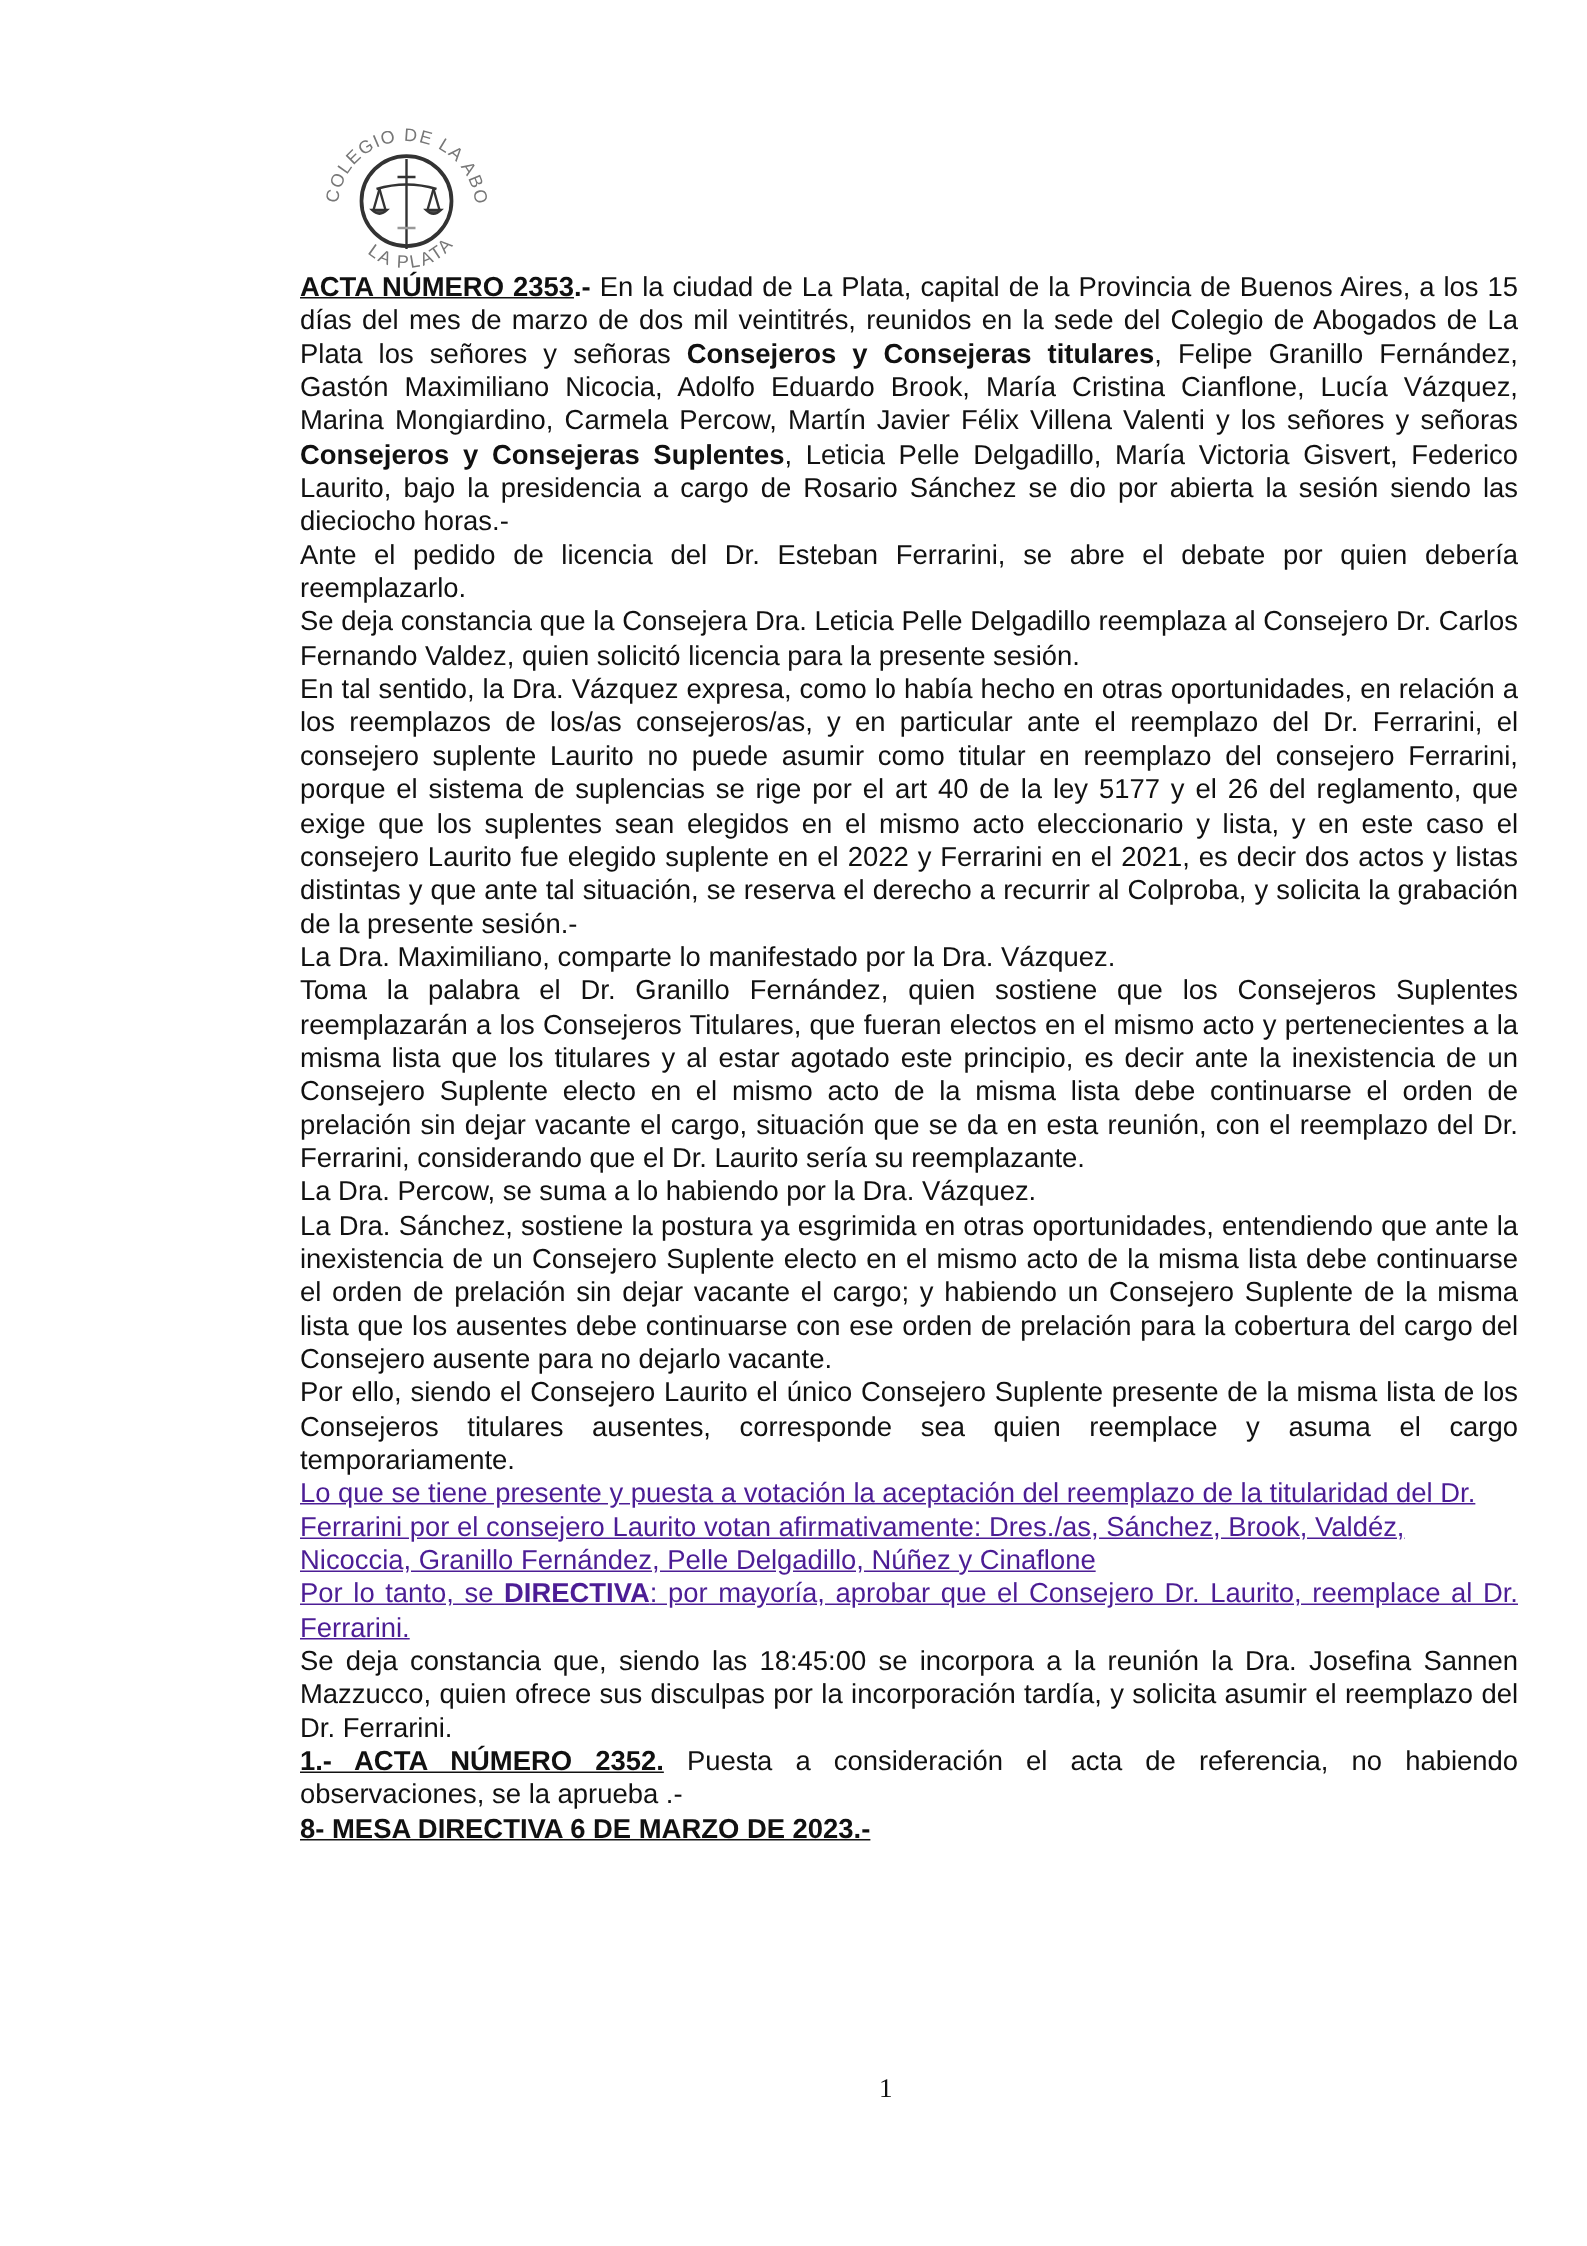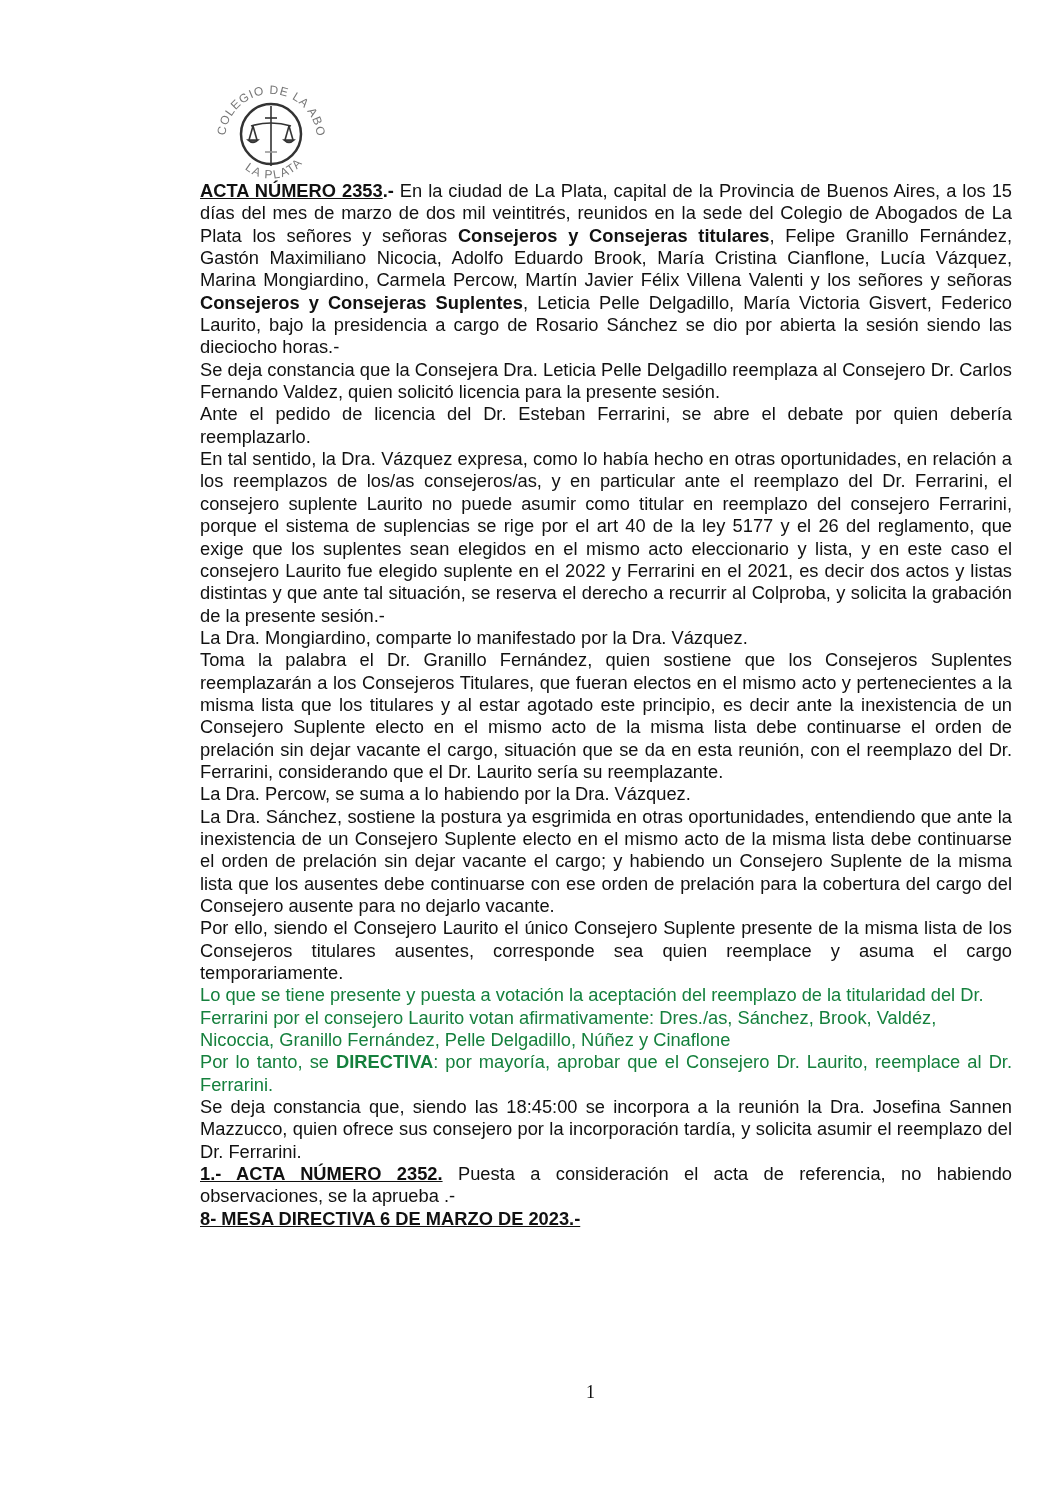--- a/index.html
+++ b/index.html
@@ -5,21 +5,21 @@
   html, body { margin: 0; padding: 0; background: #ffffff; }
   body { width: 1058px; height: 1497px; position: relative; overflow: hidden; }
   .page { position: absolute; left: 0; top: 0; width: 1058px; height: 1497px; background: #fff; }
   .logo { position: absolute; left: 205px; top: 68px; width: 132px; height: 118px; }
   .body-text {
     position: absolute; left: 200px; top: 180px; width: 812px;
     font-family: "Liberation Sans", sans-serif; font-size: 18.3px; line-height: 22.35px;
     color: #111; text-align: justify;
   }
   .body-text p { margin: 0; }
-  .gray { color: #15803d; }
+  .gray { color: #4c1d95; text-decoration: underline; }
   .b { font-weight: bold; }
   .u { text-decoration: underline; }
   .left { text-align: left; }
   .page-number {
     position: absolute; left: 586px; top: 1382px;
     font-family: "Liberation Serif", serif; font-size: 18px; color: #111;
   }
 </style>
 </head>
 <body>
@@ -47,29 +47,29 @@
     <text font-family="Liberation Sans, sans-serif" font-size="12" fill="#777" letter-spacing="1">
       <textPath href="#arcTop" startOffset="3%">COLEGIO DE LA ABOGACIA</textPath>
     </text>
     <text font-family="Liberation Sans, sans-serif" font-size="12" fill="#777" letter-spacing="1.5">
       <textPath href="#arcBot" startOffset="18%">LA PLATA</textPath>
     </text>
   </svg>
 
   <div class="body-text">
     <p><span class="b u">ACTA NÚMERO 2353</span><span class="b">.-</span><span> En la ciudad de La Plata, capital de la Provincia de Buenos Aires, a los 15 días del mes de marzo de dos mil veintitrés, reunidos en la sede del Colegio de Abogados de La Plata los señores y señoras </span><span class="b">Consejeros y Consejeras titulares</span><span>, Felipe Granillo Fernández, Gastón Maximiliano Nicocia, Adolfo Eduardo Brook, María Cristina Cianflone, Lucía Vázquez, Marina Mongiardino, Carmela Percow, Martín Javier Félix Villena Valenti y los señores y señoras </span><span class="b">Consejeros y Consejeras Suplentes</span><span>, Leticia Pelle Delgadillo, María Victoria Gisvert, Federico Laurito, bajo la presidencia a cargo de Rosario Sánchez se dio por abierta la sesión siendo las dieciocho horas.-</span></p>
+    <p>Ante el pedido de licencia del Dr. Esteban Ferrarini, se abre el debate por quien debería reemplazarlo.</p>
     <p>Se deja constancia que la Consejera Dra. Leticia Pelle Delgadillo reemplaza al Consejero Dr. Carlos Fernando Valdez, quien solicitó licencia para la presente sesión.</p>
-    <p>Ante el pedido de licencia del Dr. Esteban Ferrarini, se abre el debate por quien debería reemplazarlo.</p>
     <p>En tal sentido, la Dra. Vázquez expresa, como lo había hecho en otras oportunidades, en relación a los reemplazos de los/as consejeros/as, y en particular ante el reemplazo del Dr. Ferrarini, el consejero suplente Laurito no puede asumir como titular en reemplazo del consejero Ferrarini, porque el sistema de suplencias se rige por el art 40 de la ley 5177 y el 26 del reglamento, que exige que los suplentes sean elegidos en el mismo acto eleccionario y lista, y en este caso el consejero Laurito fue elegido  suplente en el 2022 y Ferrarini en el 2021, es decir dos actos y listas distintas y que ante  tal situación, se reserva el derecho a recurrir al Colproba, y solicita la grabación de la presente sesión.-</p>
-    <p>La Dra. Mongiardino, comparte lo manifestado por la Dra. Vázquez.</p>
+    <p>La Dra. Maximiliano, comparte lo manifestado por la Dra. Vázquez.</p>
     <p>Toma la palabra el Dr. Granillo Fernández, quien sostiene que los Consejeros Suplentes reemplazarán a los Consejeros Titulares, que fueran electos en el mismo acto y pertenecientes a la misma lista que los titulares y al estar agotado este principio, es decir ante la inexistencia de un Consejero Suplente electo en el mismo acto de la misma lista debe continuarse el orden de prelación sin dejar vacante el cargo, situación que se da en esta reunión, con el reemplazo del Dr. Ferrarini, considerando que el Dr. Laurito sería su reemplazante.</p>
     <p>La Dra. Percow, se suma a lo habiendo por la Dra. Vázquez.</p>
     <p>La Dra. Sánchez, sostiene la postura ya esgrimida en otras oportunidades, entendiendo que ante la inexistencia de un Consejero Suplente electo en el mismo acto de la misma lista debe continuarse el orden de prelación sin dejar vacante el cargo; y habiendo un Consejero Suplente de la misma lista que los ausentes debe continuarse con ese  orden de prelación para la cobertura del cargo del Consejero ausente para no dejarlo vacante.</p>
     <p>Por ello, siendo el Consejero Laurito el único Consejero Suplente presente de la misma lista de los Consejeros titulares ausentes, corresponde sea quien reemplace y asuma el cargo temporariamente.</p>
     <p class="gray left">Lo que se tiene presente y puesta a votación la aceptación del reemplazo de la titularidad del Dr. Ferrarini por el consejero Laurito votan afirmativamente: Dres./as, Sánchez, Brook, Valdéz, Nicoccia, Granillo Fernández, Pelle Delgadillo, Núñez y Cinaflone</p>
     <p class="gray"><span>Por lo tanto, se </span><span class="b">DIRECTIVA</span><span>: por mayoría, aprobar que el Consejero Dr. Laurito, reemplace al Dr. Ferrarini.</span></p>
-    <p>Se deja constancia que, siendo las 18:45:00 se incorpora a la reunión la Dra. Josefina Sannen Mazzucco, quien ofrece sus consejero por la incorporación tardía, y solicita asumir el reemplazo del Dr. Ferrarini.</p>
+    <p>Se deja constancia que, siendo las 18:45:00 se incorpora a la reunión la Dra. Josefina Sannen Mazzucco, quien ofrece sus disculpas por la incorporación tardía, y solicita asumir el reemplazo del Dr. Ferrarini.</p>
     <p><span class="b u">1.- ACTA NÚMERO 2352.</span><span> Puesta a consideración el acta de referencia, no habiendo observaciones, se la aprueba .-</span></p>
     <p><span class="b u">8- MESA DIRECTIVA 6 DE MARZO DE 2023.-</span></p>
   </div>
 
   <div class="page-number">1</div>
 </div>
 
 </body></html>

